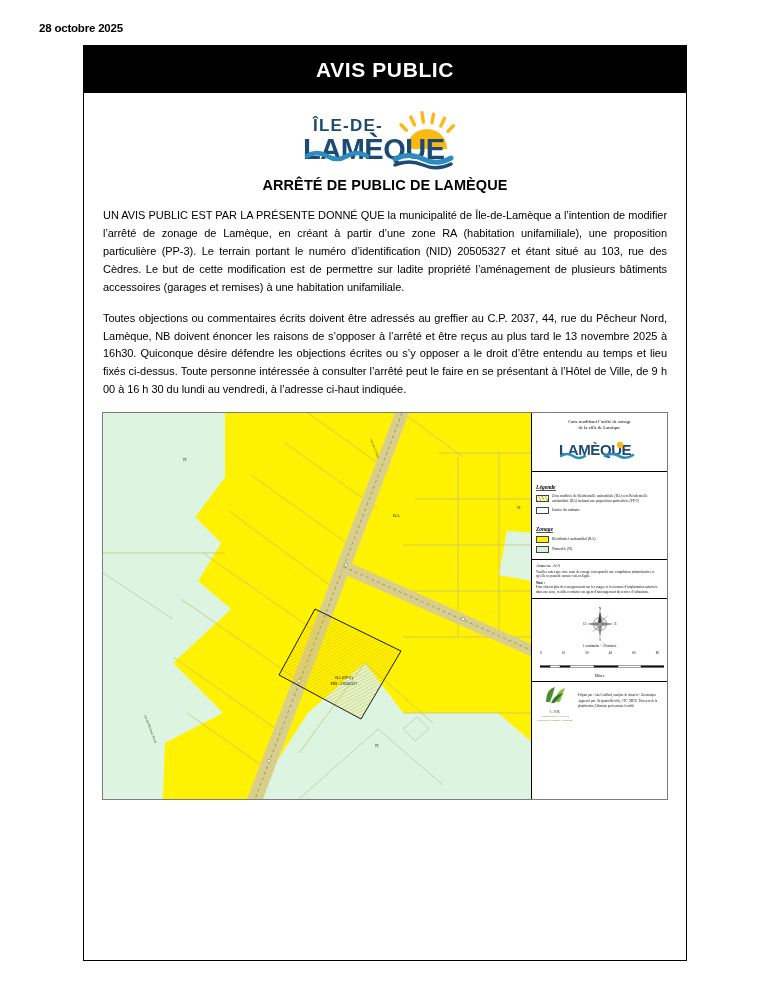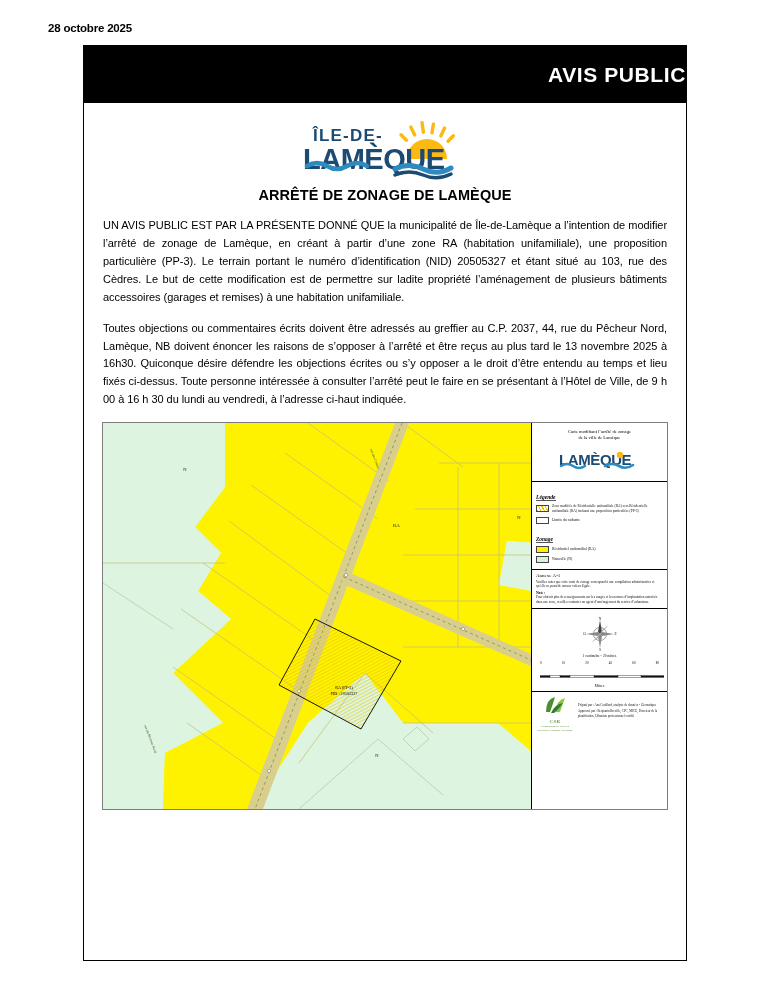--- a/index.html
+++ b/index.html
@@ -12,21 +12,21 @@
     height: 994px;
     font-family: "Liberation Sans", sans-serif;
     color: #000000;
     overflow: hidden;
     position: relative;
   }
 
   
   .page-date {
     position: absolute;
-    left: 48px;
+    left: 39px;
     top: 22px;
     font-size: 11.5px;
     font-weight: 600;
     letter-spacing: -0.2px;
     color: #000;
   }
 
   
   .notice-frame {
     position: absolute;
@@ -34,25 +34,25 @@
     top: 45px;
     width: 604px;
     height: 916px;
     border: 1px solid #000;
     box-sizing: border-box;
     background: #fff;
   }
 
   
   .banner {
-    height: 57px;
+    height: 47px;
     background: #000000;
     display: flex;
     align-items: center;
-    justify-content: flex-end;
+    justify-content: center;
   }
   .banner-title {
     color: #ffffff;
     font-size: 21px;
     font-weight: 700;
     letter-spacing: 0.6px;
   }
 
   
   .notice-body {
@@ -298,21 +298,21 @@
         <text x="18" y="22" font-family="Liberation Sans, sans-serif" font-size="17" font-weight="700" fill="#1b4a72" letter-spacing="1.2">ÎLE-DE-</text>
 
         <text x="8" y="50" font-family="Liberation Sans, sans-serif" font-size="29" font-weight="700" fill="#1b4a72" letter-spacing="-0.5">LAMÈQUE</text>
 
         <path d="M12 47 q10 -6 20 0 t20 0 t20 0" stroke="#2e8bc0" stroke-width="4.5" fill="none" stroke-linecap="round"></path>
         <path d="M100 50 q14 -7 28 0 t28 -1" stroke="#2e8bc0" stroke-width="5" fill="none" stroke-linecap="round"></path>
         <path d="M100 56 q14 -6 28 0 t28 -1" stroke="#1b4a72" stroke-width="3.4" fill="none" stroke-linecap="round"></path>
       </svg>
     </div>
 
-    <div class="doc-subtitle">ARRÊTÉ DE ZONAGE DE LAMÈQUE</div>
+    <div class="doc-subtitle">ARRÊTÉ DE PUBLIC DE LAMÈQUE</div>
 
     <p class="para">UN AVIS PUBLIC EST PAR LA PRÉSENTE DONNÉ QUE la municipalité de Île-de-Lamèque a l’intention de modifier l’arrêté de zonage de Lamèque, en créant à partir d’une zone RA (habitation unifamiliale), une proposition particulière (PP-3).  Le terrain portant le numéro d’identification (NID) 20505327 et étant situé au 103, rue des Cèdres. Le but de cette modification est de permettre sur ladite propriété l’aménagement de plusieurs bâtiments accessoires (garages et remises) à une habitation unifamiliale.</p>
     <p class="para">Toutes objections ou commentaires écrits doivent être adressés au greffier au C.P. 2037, 44, rue du Pêcheur Nord, Lamèque, NB doivent énoncer les raisons de s’opposer à l’arrêté et être reçus au plus tard le 13 novembre 2025 à 16h30. Quiconque désire défendre les objections écrites ou s’y opposer a le droit d’être entendu au temps et lieu fixés ci-dessus. Toute personne intéressée à consulter l’arrêté peut le faire en se présentant à l’Hôtel de Ville, de 9 h 00  à 16 h 30 du lundi au vendredi, à l’adresse ci-haut indiquée.</p>
 
     <div class="map-outer">
 
       <div class="map-canvas">
         <svg width="430" height="386" viewBox="0 0 430 386">
           <defs>
             <pattern id="parcelHatch" width="3" height="3" patternTransform="rotate(62)" patternUnits="userSpaceOnUse">

